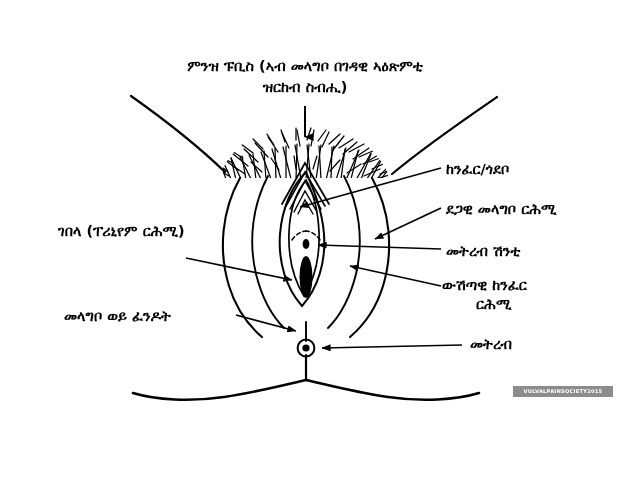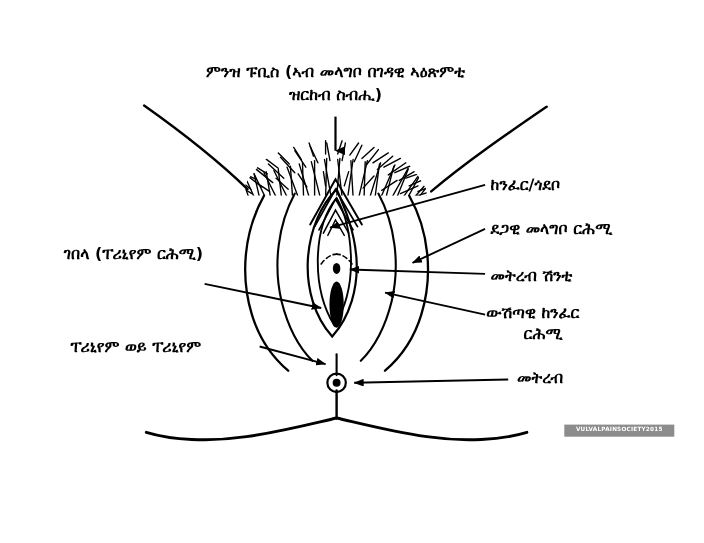--- a/index.html
+++ b/index.html
@@ -252,17 +252,17 @@
   <div class="lbl" id="label-outer-lips">ደጋዊ መላግቦ ርሕሚ</div>
 
   <div class="lbl" id="label-urethra">መትረብ ሽንቲ</div>
 
   <div class="lbl" id="label-inner-lips"><span>ውሽጣዊ ከንፈር</span><br><span style="display:inline-block;padding-left:34px">ርሕሚ</span></div>
 
   <div class="lbl" id="label-anus">መትረብ</div>
 
   <div class="lbl" id="label-mons">ገበላ (ፐሪኒየም ርሕሚ)</div>
 
-  <div class="lbl" id="label-perineum">ፐሪኒየም ወይ ፐሪኒየም</div>
+  <div class="lbl" id="label-perineum">መላግቦ ወይ ፈንዶት</div>
 
   <div id="watermark">VULVALPAINSOCIETY2015</div>
 
 </div>
 
 </body></html>

